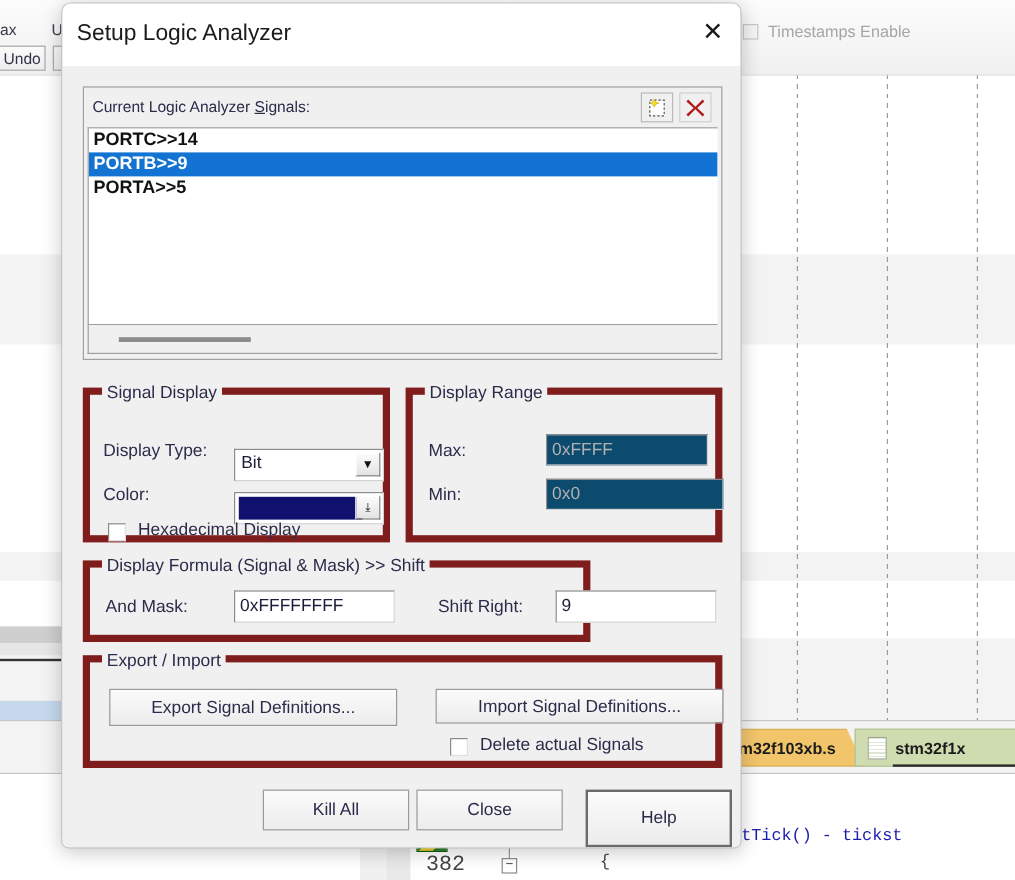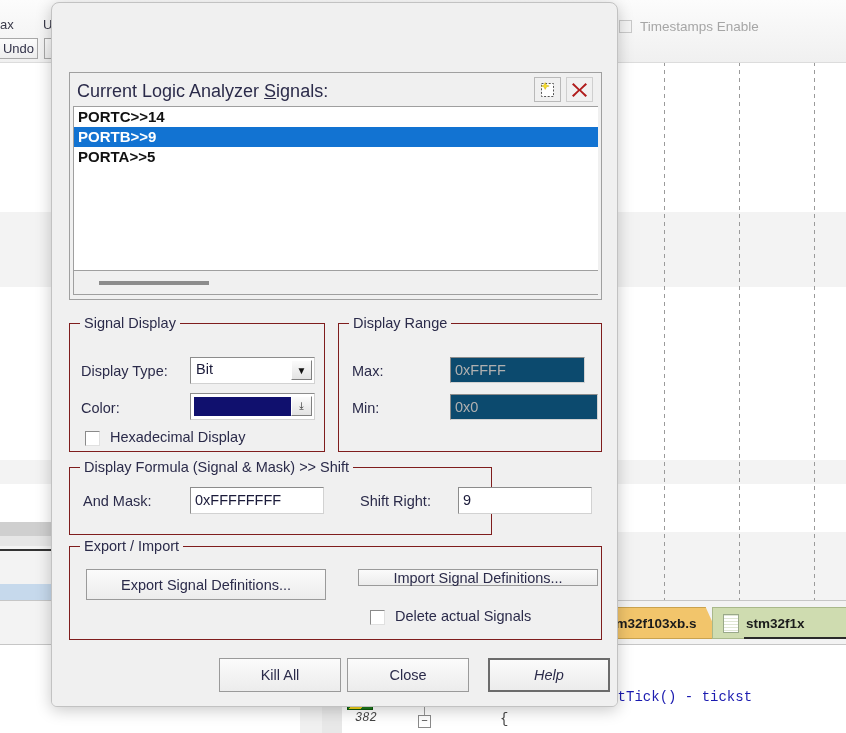--- a/index.html
+++ b/index.html
@@ -104,21 +104,21 @@
     position: absolute; left: 0; top: 644px; width: 846px; height: 89px;
     background: #ffffff; border-top: 1px solid #c6c6c6;
   }
   .ed-gutterbg { position:absolute; left:300px; top:0; width:22px; height:89px; background:#f0f0f0; }
   .ed-margin { position:absolute; left:322px; top:0; width:20px; height:89px; background:#e8e8e8; }
   .ed-bookmark {
     position: absolute; left: 347px; top: 48px; width: 24px; height: 15px;
     background: linear-gradient(135deg,#1d7a1d 0 40%, #f2d21b 40% 70%, #1d7a1d 70%);
     border: 1px solid #0d5a0d;
   }
-  .ed-num { position: absolute; font-family: "Liberation Mono", monospace; font-size: 12px; color: #444; font-style: italic; }
+  .ed-num { position: absolute; font-family: "Liberation Mono", monospace; font-size: 18px; color: #444; }
   .ed-code { position: absolute; font-family: "Liberation Mono", monospace; font-size: 14px; color: #1b1bb0; }
   .ed-fold {
     position: absolute; left: 418px; top: 70px; width: 13px; height: 13px;
     border: 1px solid #8a8a8a; background: #fff; box-sizing: border-box;
     display:flex; align-items:center; justify-content:center;
     font-family:"Liberation Mono", monospace; font-size: 11px; line-height: 11px; color:#444;
   }
   .ed-foldline { position:absolute; left:424px; top:46px; width:1px; height:24px; background:#9a9a9a; }
 
   
@@ -156,21 +156,21 @@
     position: absolute; left: 17px; top: 17px; width: 533px; height: 228px;
     border: 1px solid #a0a0a0;
     background: #f0f0f0;
     box-sizing: border-box;
   }
   .sig-hdr {
     position: absolute; left: 0; top: 0; width: 100%; height: 33px;
     box-sizing: border-box;
   }
   .sig-hdr-text {
-    position: absolute; left: 7px; top: 8px; font-size: 18px; color: #2b2b4a;
+    position: absolute; left: 7px; top: 8px; font-size: 13px; color: #2b2b4a;
   }
   .sig-hdr-text u { text-decoration: underline; }
   .icon-btn {
     position: absolute; top: 4px; width: 27px; height: 25px;
     background: #f0f0f0; border: 1px solid #b9b9b9;
     box-sizing: border-box;
     display: flex; align-items: center; justify-content: center;
     cursor: pointer;
   }
   .icon-new { right: 40px; }
@@ -196,21 +196,21 @@
     border-right: none; box-sizing: border-box;
   }
   .lb-thumb {
     position: absolute; left: 25px; top: 10px; width: 110px; height: 4px;
     background: #8c8c8c;
   }
 
   
   .gbox {
     position: absolute;
-    border: 1px solid #7f1d1d;
+    border: 6px solid #7f1d1d;
     box-sizing: border-box;
   }
   .gbox > legend, .gbox-legend {
     position: absolute; top: -9px; left: 10px;
     background: #f0f0f0; padding: 0 4px;
     font-size: 14.5px; color: #2b2b4a;
   }
   .fld-label {
     position: absolute; font-size: 14.5px; color: #2b2b4a;
   }
@@ -223,20 +223,21 @@
     font-size: 14.5px; color: #1b1b3a;
     padding: 2px 0 0 4px;
     line-height: 20px;
   }
   .textbox.disabled { background: #0c4a6e; color: #b0b0b0; }
   .combobox {
     position: absolute; background: #ffffff;
     border: 1px solid #8c8c8c;
     border-bottom-color: #d2d2d2; border-right-color: #d2d2d2;
     box-sizing: border-box;
+    margin-top: 12px;
   }
   .cb-text { position: absolute; left: 5px; top: 3px; font-size: 14.5px; color: #1b1b3a; }
   .cb-arrow {
     position: absolute; right: 2px; top: 2px; width: 21px; height: 20px;
     background: linear-gradient(#fbfbfb,#e3e3e3);
     border: 1px solid #808080;
     border-top-color:#ffffff; border-left-color:#ffffff;
     box-sizing: border-box;
     display: flex; align-items: center; justify-content: center;
     font-size: 10px; color: #111;
@@ -312,20 +313,24 @@
     <div class="ed-foldline"></div>
     <div class="ed-fold">−</div>
     <div class="ed-code" style="left:500px;top:44px;">while ((HAL_GetTick() - tickst</div>
     <div class="ed-code" style="left:500px;top:66px;color:#444;">{</div>
 
   </div>
 </div>
 
 <div id="dialog">
 
+  <div class="dlg-title">
+    <div class="dlg-title-text">Setup Logic Analyzer</div>
+    <div class="dlg-close">✕</div>
+  </div>
 
   <div class="dlg-body">
 
     <div class="sig-panel">
       <div class="sig-hdr">
         <div class="sig-hdr-text">
           <span>Current Logic Analyzer </span><u>S</u><span>ignals:</span>
         </div>
         <div class="icon-btn icon-new">
           <svg width="19" height="19" viewBox="0 0 19 19">
@@ -378,22 +383,22 @@
       <span class="gbox-legend">Display Formula (Signal &amp; Mask) &gt;&gt; Shift</span>
       <span class="fld-label" style="left:13px;top:25px;">And Mask:</span>
       <div class="textbox" style="left:120px;top:19px;width:134px;height:27px;">0xFFFFFFFF</div>
       <span class="fld-label" style="left:290px;top:25px;">Shift Right:</span>
       <div class="textbox" style="left:388px;top:19px;width:134px;height:27px;">9</div>
     </div>
 
     <div class="gbox" style="left:17px;top:491px;width:533px;height:94px;">
       <span class="gbox-legend">Export / Import</span>
       <div class="btn" style="left:16px;top:22px;width:240px;height:31px;">Export Signal Definitions...</div>
-      <div class="btn" style="left:288px;top:22px;width:240px;height:17px;">Import Signal Definitions...</div>
+      <div class="btn" style="left:288px;top:22px;width:240px;height:29px;">Import Signal Definitions...</div>
       <div class="checkbox" style="left:300px;top:63px;"></div>
       <span class="fld-label" style="left:325px;top:61px;">Delete actual Signals</span>
     </div>
 
     <div class="btn" style="left:167px;top:603px;width:122px;height:34px;">Kill All</div>
     <div class="btn" style="left:295px;top:603px;width:122px;height:34px;">Close</div>
-    <div class="btn default" style="left:436px;top:603px;width:122px;height:34px;font-style:italic;">Help</div>
+    <div class="btn default" style="left:436px;top:603px;width:122px;height:48px;">Help</div>
   </div>
 </div>
 
 </body></html>

